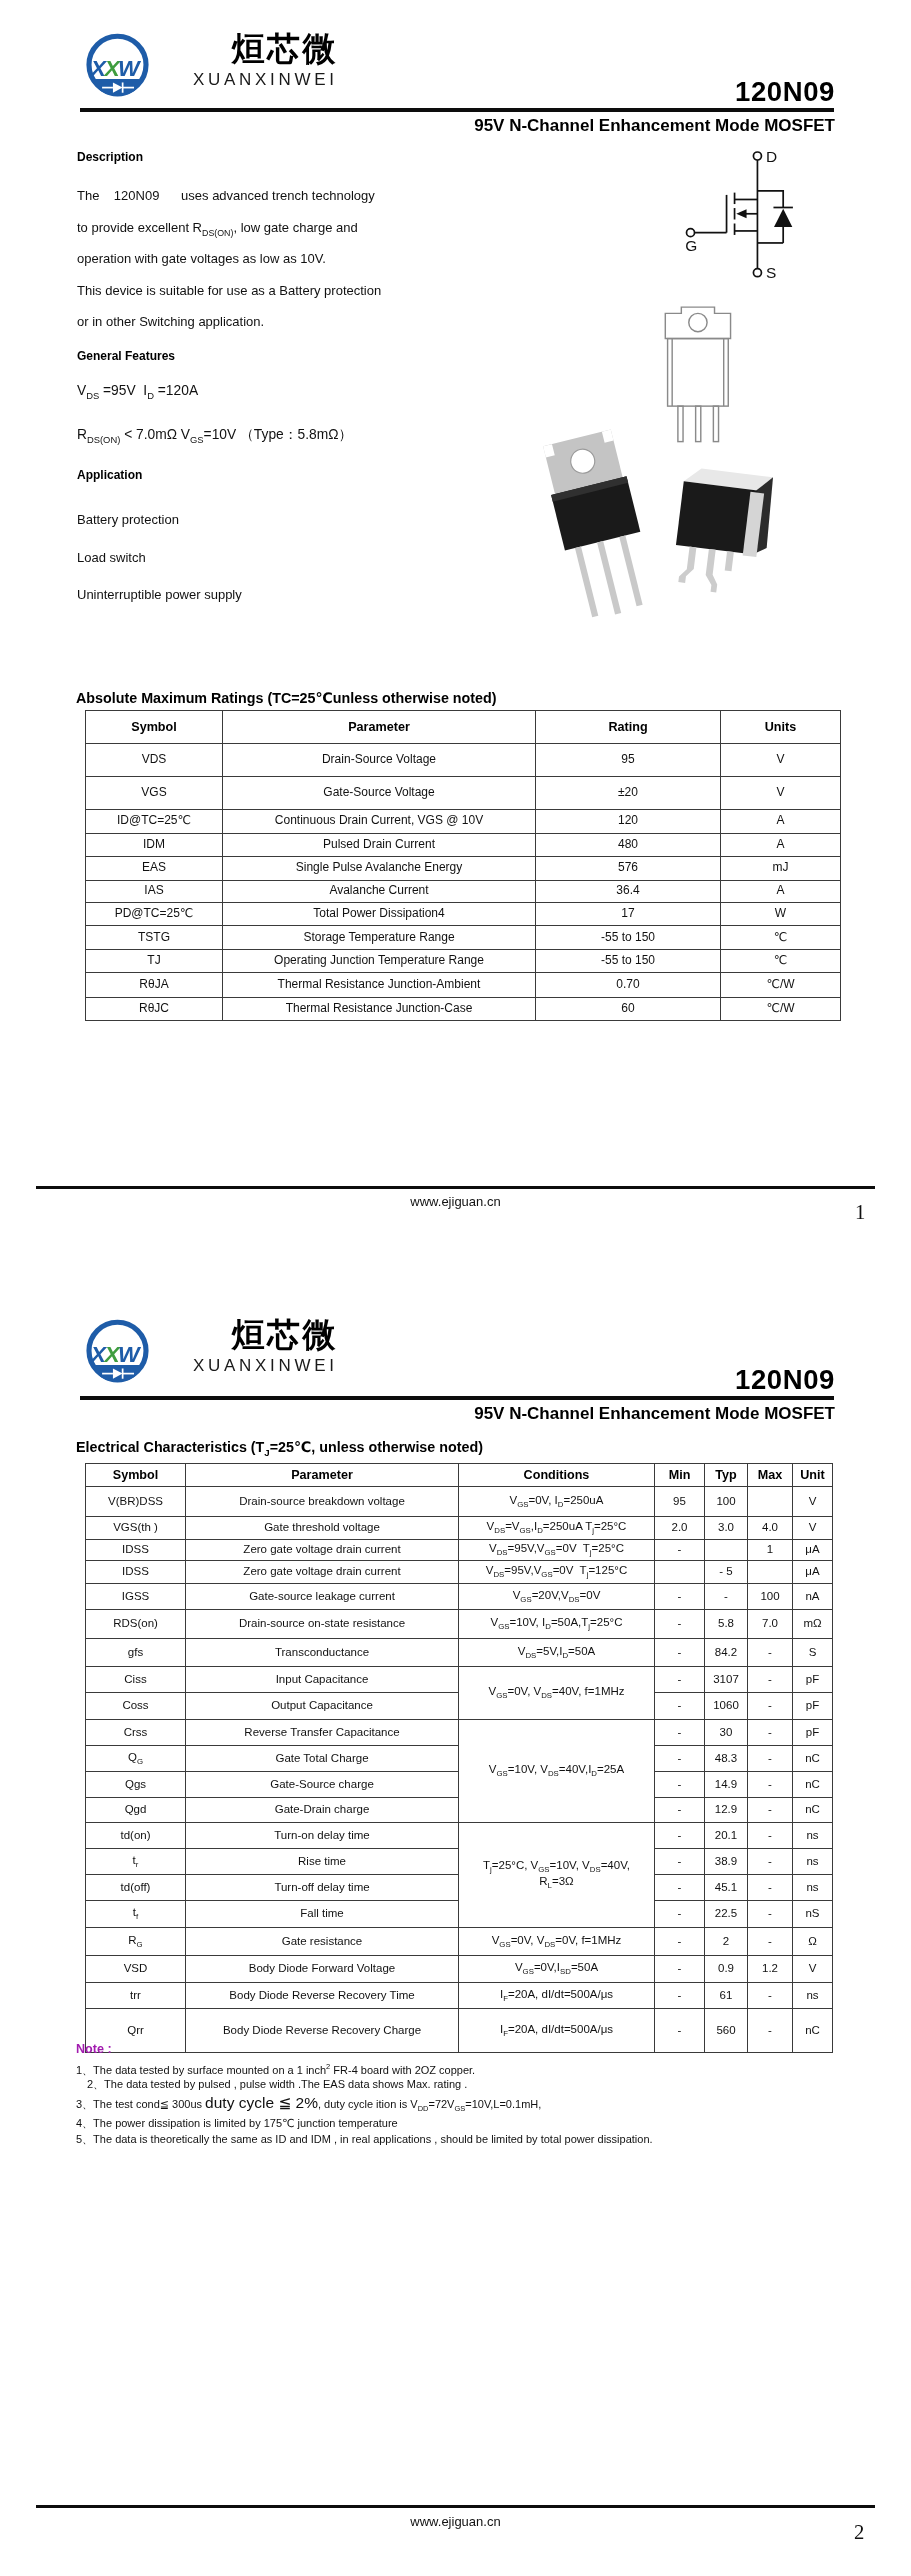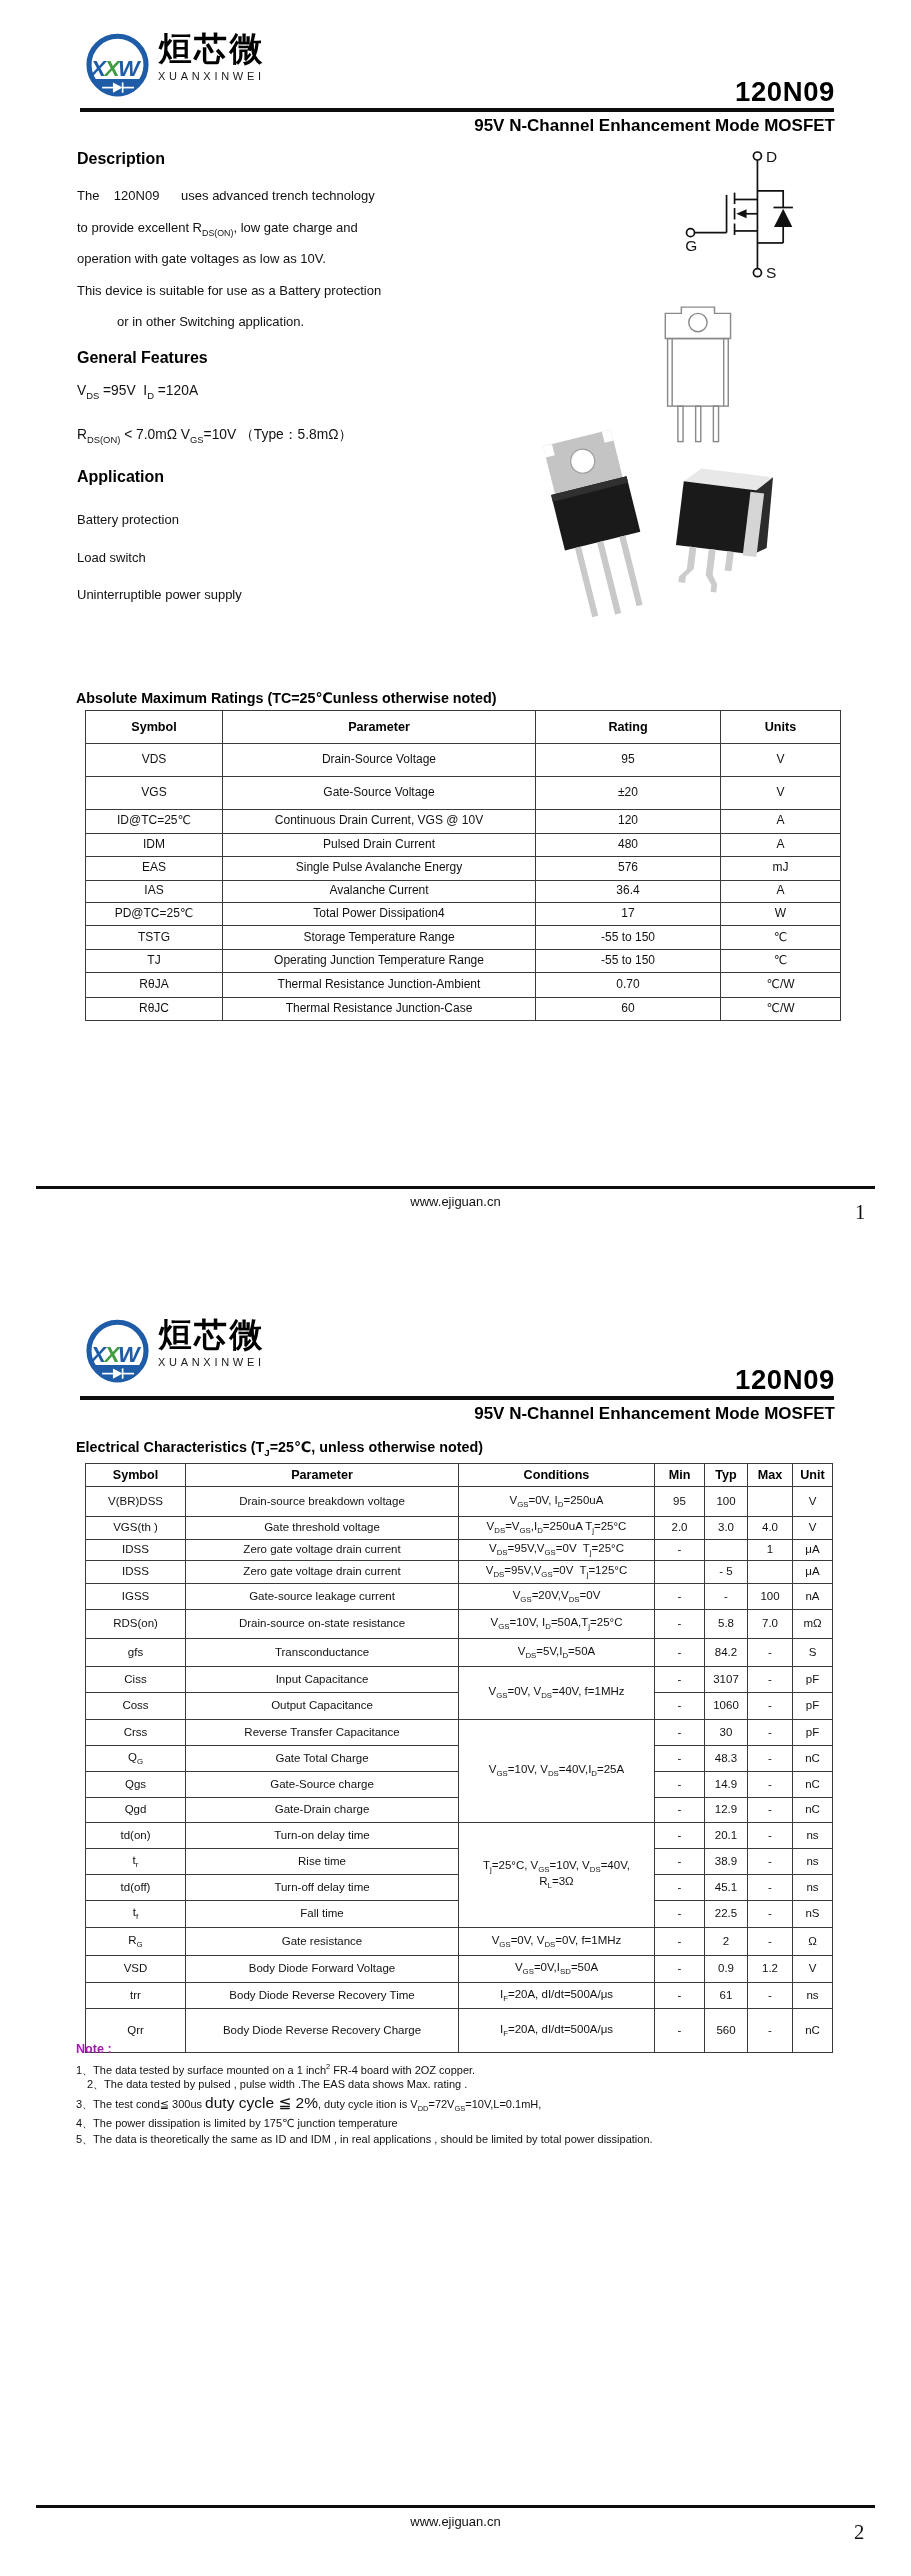--- a/index.html
+++ b/index.html
@@ -1,28 +1,28 @@
 <!DOCTYPE html>
 <html style="font-size:9.2px"><head>
 <meta charset="utf-8">
 <style>
   html,body{margin:0;padding:0;background:#ffffff;}
   #canvas{position:relative;width:911px;height:2576px;background:#ffffff;overflow:hidden;
           font-family:"Liberation Sans","DejaVu Sans",sans-serif;color:#111;}
   .abs{position:absolute;}
-  .h2{font-weight:bold;font-size:16px;color:#000;}
+  .h2{font-weight:bold;font-size:12px;color:#000;}
   .bodyline{font-size:13px;white-space:pre;color:#111;}
   .featline{font-size:13.8px;color:#111;}
   .appline{font-size:13px;color:#111;}
   .partnum{font-weight:bold;font-size:27.5px;color:#000;letter-spacing:0.6px;}
   .subtitle{font-weight:bold;font-size:17px;color:#000;}
   .rule{background:#0d0d0d;height:4px;}
   .tbl-title{font-weight:bold;font-size:14.3px;color:#000;}
   .logo-zh{font-weight:bold;font-size:33px;color:#000;line-height:1;letter-spacing:2.3px;text-align:right;}
-  .logo-en{font-size:11px;color:#1a1a1a;letter-spacing:3.7px;margin-top:4.6px;}
+  .logo-en{font-size:17px;color:#1a1a1a;letter-spacing:3.7px;margin-top:4.6px;margin-left:35px;}
   table.sheet{border-collapse:collapse;position:absolute;table-layout:fixed;background:#fff;}
   table.sheet td,table.sheet th{border:1.1px solid #3a3a3a;text-align:center;vertical-align:middle;
       padding:0 2.3px;overflow:hidden;font-size:12px;color:#111;line-height:1.15;}
   table.sheet{border:1.7px solid #2a2a2a;}
   table.sheet th{font-weight:bold;font-size:12.6px;color:#000;}
   table.elec td{font-size:11.5px;}
   sub{font-size:68%;}
   sup{font-size:68%;}
   .note-title{font-weight:bold;font-size:12.6px;color:#a21caf;}
   .noteline{font-size:11px;color:#111;}
@@ -57,21 +57,21 @@
 
   <div class="abs partnum" style="right:76px;top:76px;">120N09</div>
   <div class="abs rule" style="left:80px;top:108px;width:754px;"></div>
   <div class="abs subtitle" style="right:76px;top:116px;">95V N-Channel Enhancement Mode MOSFET</div>
 
   <div class="abs h2" style="left:77px;top:150px;">Description</div>
   <div class="abs bodyline" style="left:77px;top:188px;">The    120N09      uses advanced trench technology</div>
   <div class="abs bodyline" style="left:77px;top:220px;">to provide excellent R<sub>DS(ON)</sub>, low gate charge and</div>
   <div class="abs bodyline" style="left:77px;top:251px;">operation with gate voltages as low as 10V.</div>
   <div class="abs bodyline" style="left:77px;top:283px;">This device is suitable for use as a Battery protection</div>
-  <div class="abs bodyline" style="left:77px;top:314px;margin-left:40px;">or in other Switching application.</div>
+  <div class="abs bodyline" style="left:77px;top:314px;">or in other Switching application.</div>
 
   <div class="abs h2" style="left:77px;top:349px;">General Features</div>
   <div class="abs featline" style="left:77px;top:383px;">V<sub>DS</sub> =95V&nbsp; I<sub>D</sub> =120A</div>
   <div class="abs featline" style="left:77px;top:426px;">R<sub>DS(ON)</sub> &lt; 7.0mΩ V<sub>GS</sub>=10V （Type：5.8mΩ）</div>
 
   <div class="abs h2" style="left:77px;top:468px;">Application</div>
   <div class="abs appline" style="left:77px;top:512px;">Battery protection</div>
   <div class="abs appline" style="left:77px;top:550px;">Load switch</div>
   <div class="abs appline" style="left:77px;top:587px;">Uninterruptible power supply</div>
 

